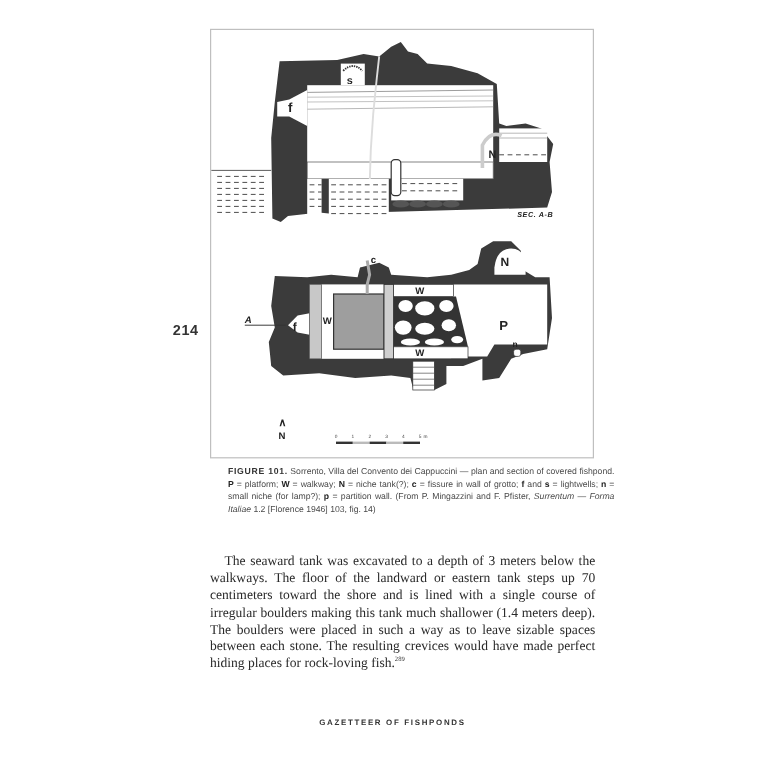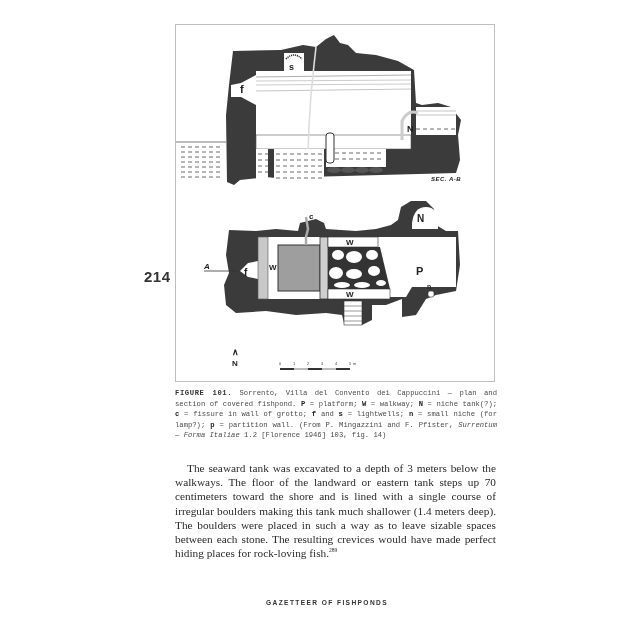--- a/index.html
+++ b/index.html
@@ -1,20 +1,20 @@
 <!DOCTYPE html>
 <html><head>
 <meta charset="utf-8">
 <style>
   html, body { margin:0; padding:0; background:#ffffff; }
   body { width:640px; height:640px; position:relative; overflow:hidden; font-family:"Liberation Serif", serif; color:#2a2a2a; }
-  .page-number { position:absolute; left:144px; top:268px; font-family:"Liberation Sans", sans-serif; font-weight:bold; font-size:15px; letter-spacing:0.5px; color:#333; }
+  .page-number { position:absolute; left:144px; top:268px; font-family:"Liberation Sans", sans-serif; font-weight:bold; font-size:12px; letter-spacing:0.5px; color:#333; }
   .figure-frame { position:absolute; left:175px; top:24px; width:320px; height:358px; border:1px solid #bfbfbf; box-sizing:border-box; background:#fff; }
   .figure-frame svg { position:absolute; left:0; top:0; }
-  .caption { position:absolute; left:175px; top:388px; width:322px; font-family:Liberation Mono, monospace; font-size:7.2px; line-height:10.6px; color:#4a4a4a; text-align:justify; }
+  .caption { position:absolute; left:190px; top:388px; width:322px; font-family:Liberation Sans, sans-serif; font-size:7.2px; line-height:10.6px; color:#4a4a4a; text-align:justify; }
   .caption .fig-label { font-weight:bold; letter-spacing:0.6px; color:#333; }
   .caption b { color:#222; }
   .caption i { font-style:italic; }
   .body-text { position:absolute; left:175px; top:461px; width:321px; font-size:11.3px; line-height:14.2px; color:#2a2a2a; text-align:justify; text-indent:12px; hyphens:manual; }
   .body-text sup { font-size:5.5px; vertical-align:super; line-height:0; }
   .running-footer { position:absolute; left:266px; top:599px; font-family:"Liberation Sans", sans-serif; font-weight:bold; font-size:6.6px; letter-spacing:1.4px; color:#333; }
   .lbl { font-family:"Liberation Sans", sans-serif; font-weight:bold; fill:#222; }
 </style>
 </head>
 <body>

